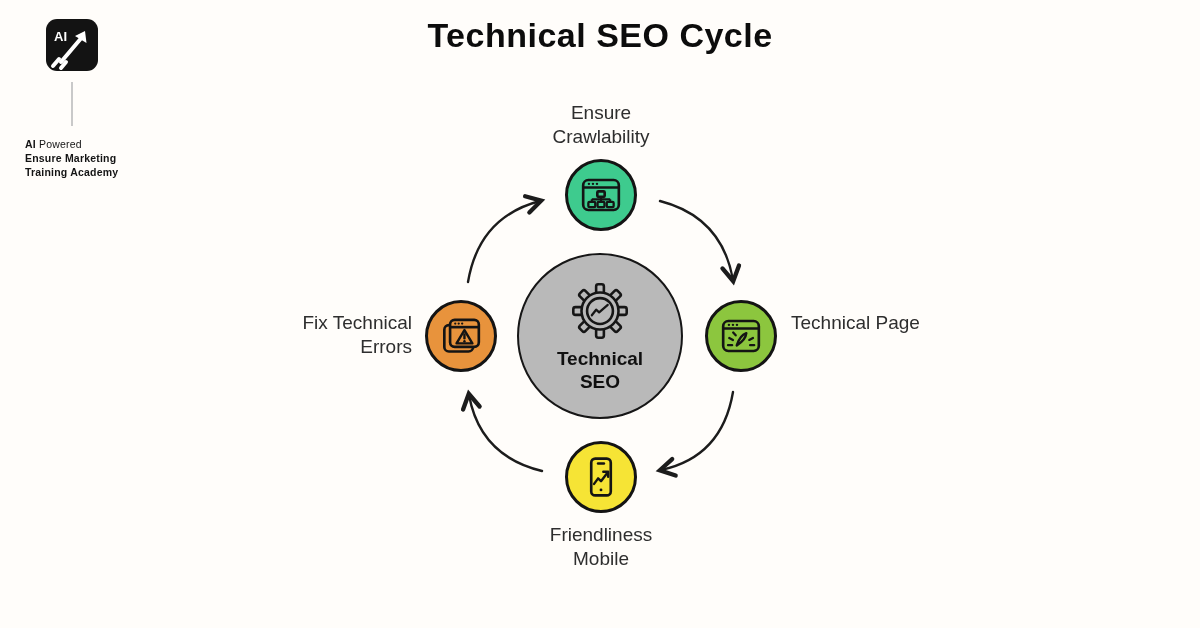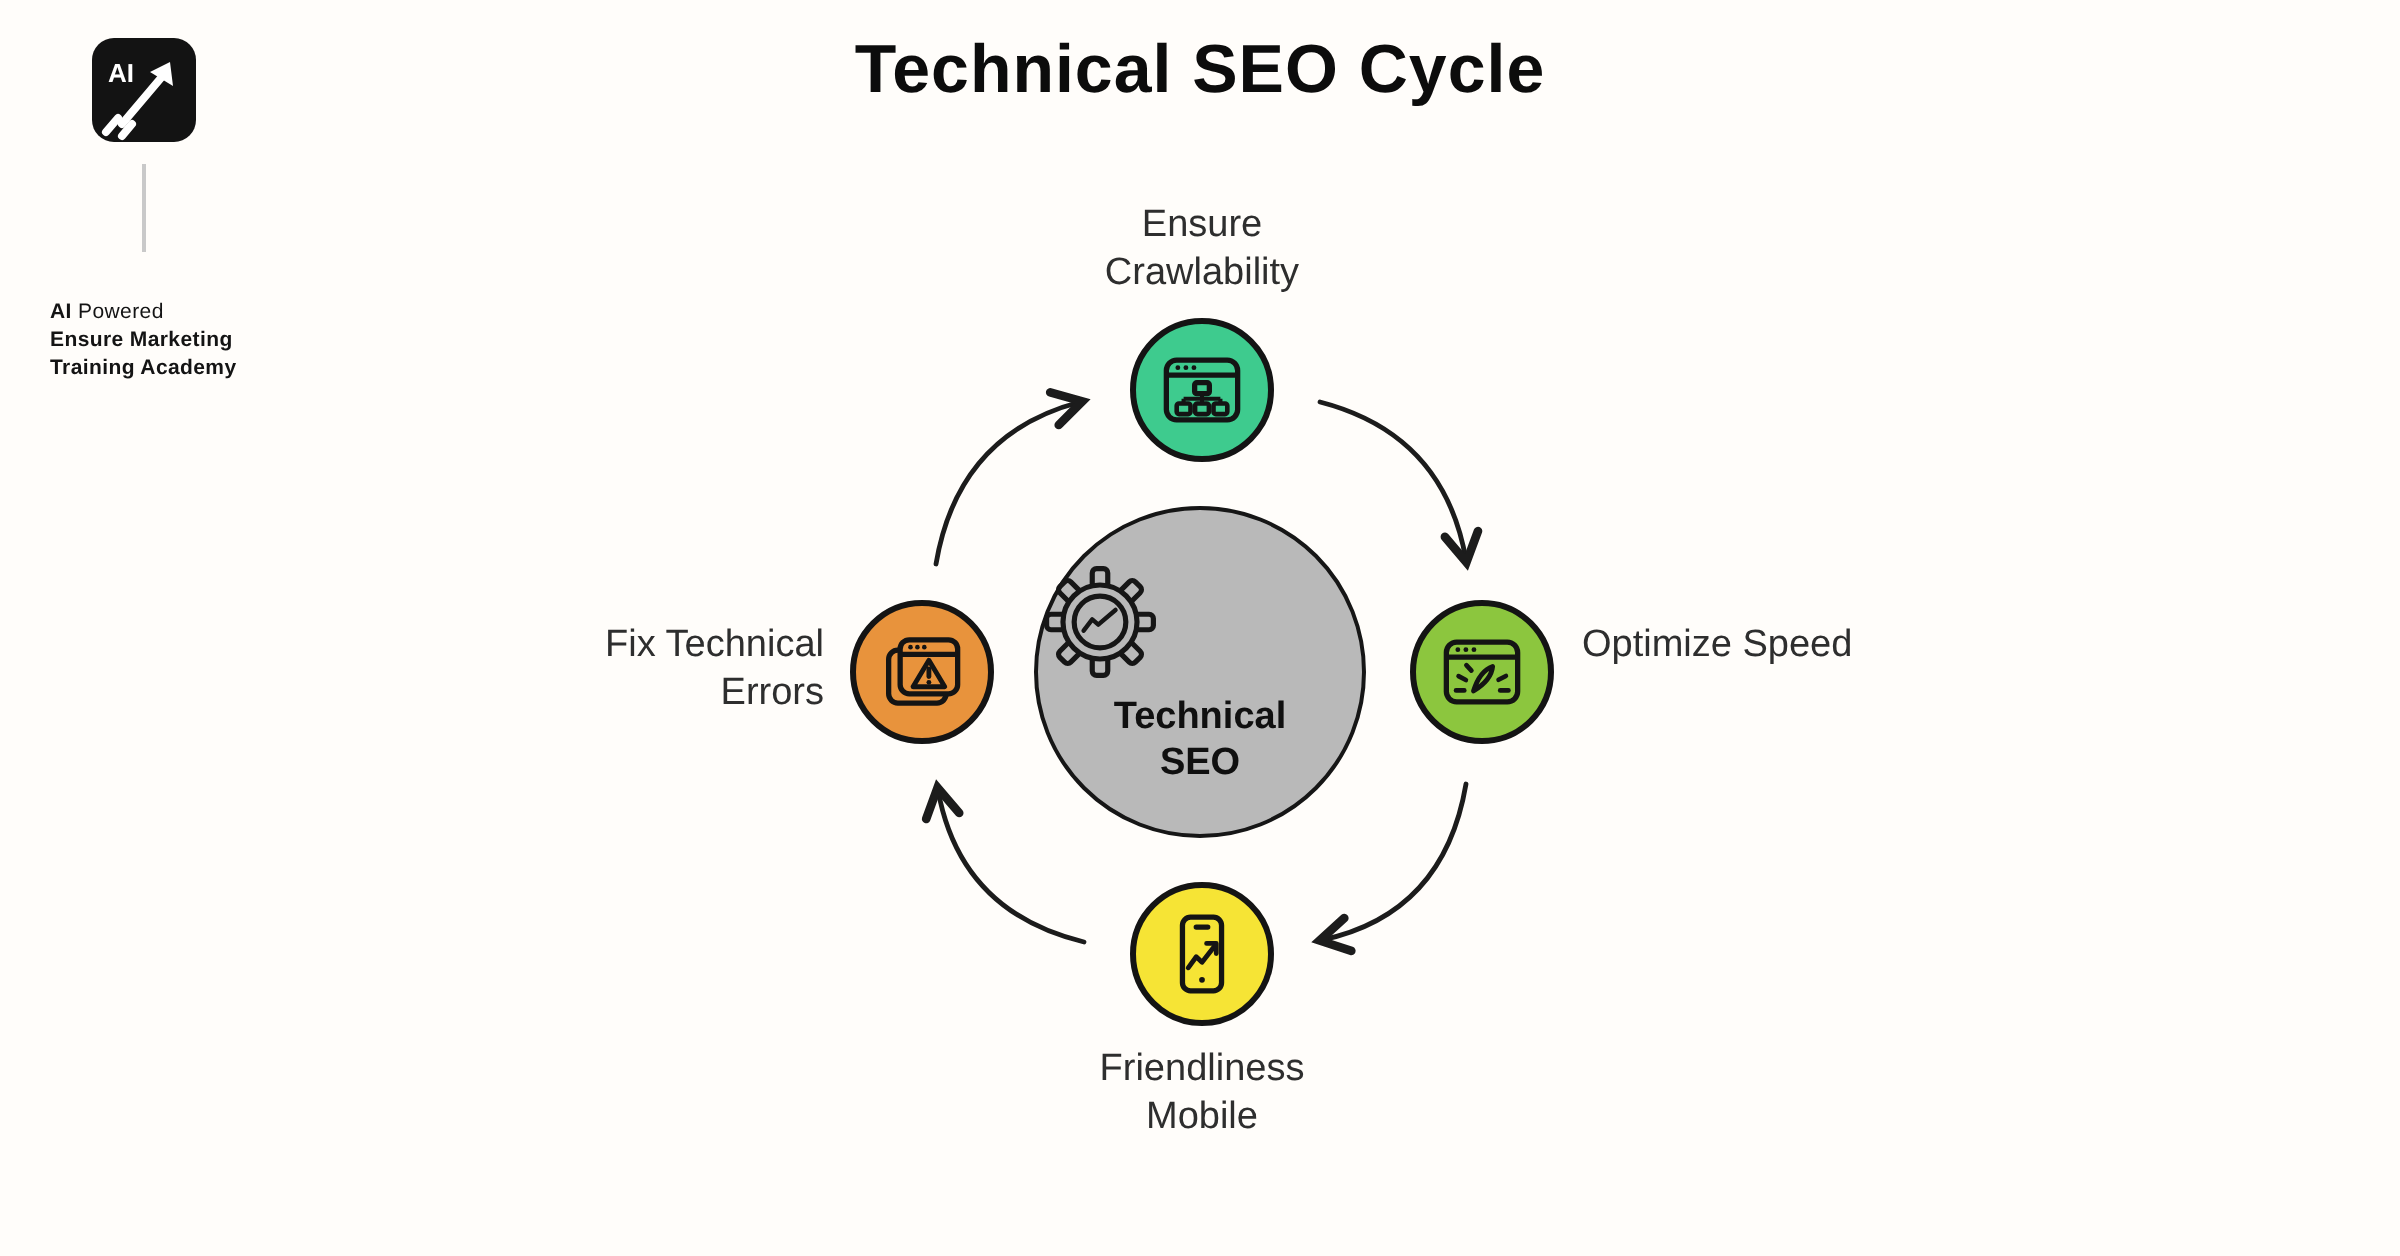--- a/index.html
+++ b/index.html
@@ -10,38 +10,38 @@
     background: #fffdfa;
     overflow: hidden;
   }
 
   
   .brand {
     position: absolute; left: 25px; top: 19px;
     display: flex; align-items: center; gap: 11px; flex-direction: column;
   }
   .brand-divider { width: 2px; height: 44px; background: #c9c9c9; }
-  .brand-tagline { font-size: 10.5px; color: #141414; line-height: 14px; letter-spacing: .2px; margin-top: 12px; }
+  .brand-tagline { font-size: 10.5px; color: #141414; line-height: 14px; letter-spacing: .2px; }
   .brand-tagline .b { font-weight: 700; }
 
   .page-title {
     position: absolute; left: 0; right: 0; top: 16px;
     text-align: center;
     font-size: 34px; font-weight: 700; color: #0c0c0c;
     letter-spacing: .5px;
   }
 
   
   .arrow-layer { position: absolute; left: 0; top: 0; width: 1200px; height: 628px; }
 
   .center-node {
     position: absolute; left: 517px; top: 253px;
     width: 166px; height: 166px; border-radius: 50%;
     border: 2.5px solid #161616;
-    display: flex; flex-direction: column; justify-content: center;
+    display: flex; flex-direction: column; align-items: center; justify-content: center;
     gap: 5px;
   }
   .center-label { font-size: 19px; font-weight: 700; color: #101010; line-height: 23px; text-align: center; }
 
   .node-circle {
     position: absolute;
     width: 72px; height: 72px; border-radius: 50%;
     border: 3px solid #141414;
     display: flex; align-items: center; justify-content: center;
   }
@@ -137,21 +137,21 @@
     </g>
     <g fill="#141414">
       <circle cx="9.5" cy="10.3" r="1.05"></circle>
         <circle cx="13" cy="10.3" r="1.05"></circle>
         <circle cx="16.5" cy="10.3" r="1.05"></circle>
     </g>
   </svg>
 </div>
 
 <div class="node-label label-right">
-  <div>Optimize Speed</div>
+  <div>Technical Page</div>
 </div>
 <div class="node-circle node-right" style="background-color: rgb(140, 198, 62);">
   <svg width="46" height="46" viewBox="0 0 40 40">
     <g fill="none" stroke="#141414" stroke-width="2.3" stroke-linejoin="round">
       <rect x="4.5" y="7" width="31" height="26" rx="4.5"></rect>
       <line x1="4.5" y1="13.5" x2="35.5" y2="13.5"></line>
     </g>
     <g fill="#141414">
       <circle cx="9.5" cy="10.3" r="1.05"></circle>
         <circle cx="13" cy="10.3" r="1.05"></circle>

